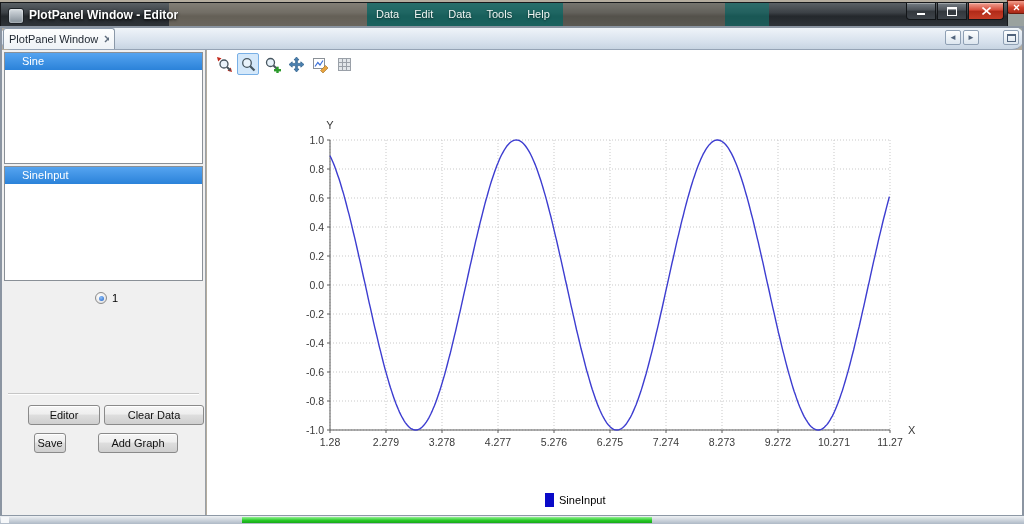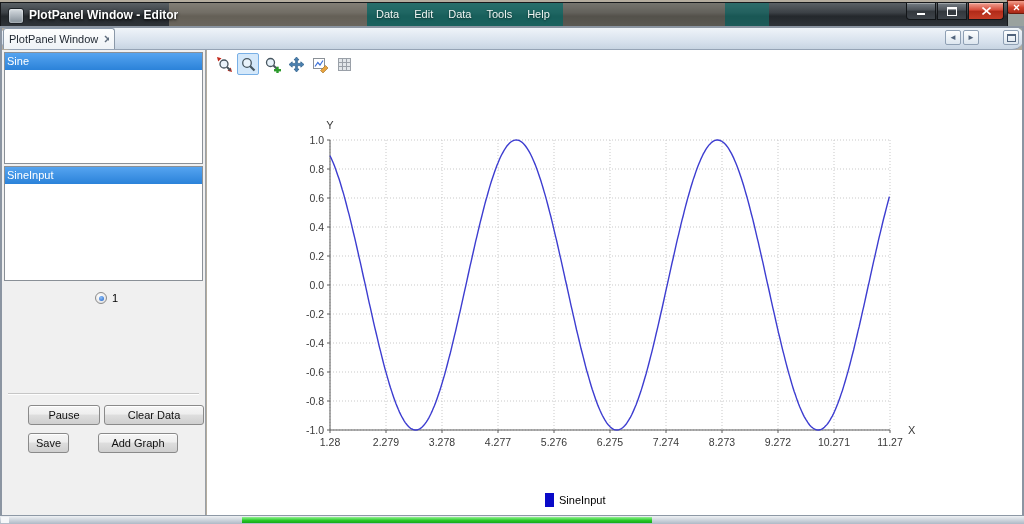--- a/index.html
+++ b/index.html
@@ -32,31 +32,31 @@
   .tabnav{position:absolute;right:5px;top:4px;display:flex;align-items:center;gap:2px;}
   .tnb{width:16px;height:15px;border:1px solid #8fa0b4;border-radius:2px;background:linear-gradient(#fdfefe,#dde6ef);color:#52647c;font-size:8px;display:flex;align-items:center;justify-content:center;padding:0;}
   .tnb.far{margin-left:22px;}
 
   
   .frame{position:absolute;left:0;top:26px;right:0;bottom:0;border:2px solid #8b95a2;pointer-events:none;box-sizing:border-box;z-index:50;}
   .sidebar{position:absolute;left:2px;top:50px;width:204px;bottom:9px;background:#f0f0f0;border-right:1px solid #9aa0a6;box-sizing:border-box;}
   .listbox{position:absolute;left:2px;width:199px;background:#fff;border:1px solid #8a9097;box-sizing:border-box;overflow:hidden;}
   .lb1{top:2px;height:112px;}
   .lb2{top:116px;height:115px;}
-  .lrow{height:17px;line-height:17px;font-size:11px;padding-left:2px;color:#000;white-space:nowrap;}
+  .lrow{height:17px;line-height:17px;font-size:11px;padding-left:17px;color:#000;white-space:nowrap;}
   .lrow.sel{background:linear-gradient(#55a4f0,#2b82d9);color:#fff;}
   .radio-row{position:absolute;left:93px;top:242px;display:flex;align-items:center;gap:5px;}
   .radio{width:12px;height:12px;border-radius:50%;border:1px solid #8b8b8b;background:radial-gradient(circle at 40% 35%,#fff,#dcdcdc);display:flex;align-items:center;justify-content:center;box-sizing:border-box;}
   .radio .dot{width:5px;height:5px;border-radius:50%;background:radial-gradient(circle at 40% 35%,#8fc0f8,#1d62c9);}
   .radio-label{font-size:11px;color:#000;}
   .sep{position:absolute;left:6px;right:6px;top:343px;border-top:1px solid #c6c6c6;border-bottom:1px solid #fdfdfd;}
   .btn{position:absolute;height:20px;border:1px solid #8a8a8a;border-radius:3px;background:linear-gradient(#f6f6f6,#eeeeee 45%,#dedede 50%,#cfcfcf);font-family:"Liberation Sans",sans-serif;font-size:11px;color:#111;box-shadow:inset 0 1px 0 #fff;padding:0;}
   .b-remove{left:26px;top:355px;width:72px;}
   .b-clear{left:102px;top:355px;width:100px;}
-  .b-save{left:26px;top:383px;width:41px;}
+  .b-save{left:32px;top:383px;width:32px;}
   .b-add{left:96px;top:383px;width:80px;}
 
   .main{position:absolute;left:207px;top:50px;right:2px;bottom:9px;background:#fff;overflow:hidden;}
   .plot-toolbar{position:absolute;left:6px;top:3px;display:flex;gap:2px;z-index:5;}
   .tbtn{width:22px;height:22px;border:1px solid transparent;border-radius:2px;background:transparent;padding:1px;display:flex;align-items:center;justify-content:center;}
   .tbtn.active{background:#d4e8fa;border-color:#79b0e6;}
   #plot-svg{position:absolute;left:0;top:40px;}
   .grid{stroke:#c9c9c9;stroke-dasharray:1 2;stroke-width:1;}
   .axis{stroke:#5a5a5a;stroke-width:1;}
   .tick{font-family:"Liberation Sans",sans-serif;font-size:10.5px;fill:#3a3a3a;}
@@ -149,21 +149,21 @@
     <div class="listbox lb2">
       <div class="lrow sel">SineInput</div>
     </div>
     <div class="radio-row">
       <span class="radio">
           <span class="dot"></span>
         </span>
       <span class="radio-label">1</span>
     </div>
     <div class="sep"></div>
-    <button class="btn b-remove">Pause</button>
+    <button class="btn b-remove">Editor</button>
     <button class="btn b-clear">Clear Data</button>
     <button class="btn b-save">Save</button>
     <button class="btn b-add">Add Graph</button>
   </div>
 
   <div class="main">
     <div class="plot-toolbar">
       <button class="tbtn" title="">
         <svg width="17" height="17">
           <path d="M1,1 l4.5,1.2 -3.3,3.3 z" fill="#c42a1c"></path>

